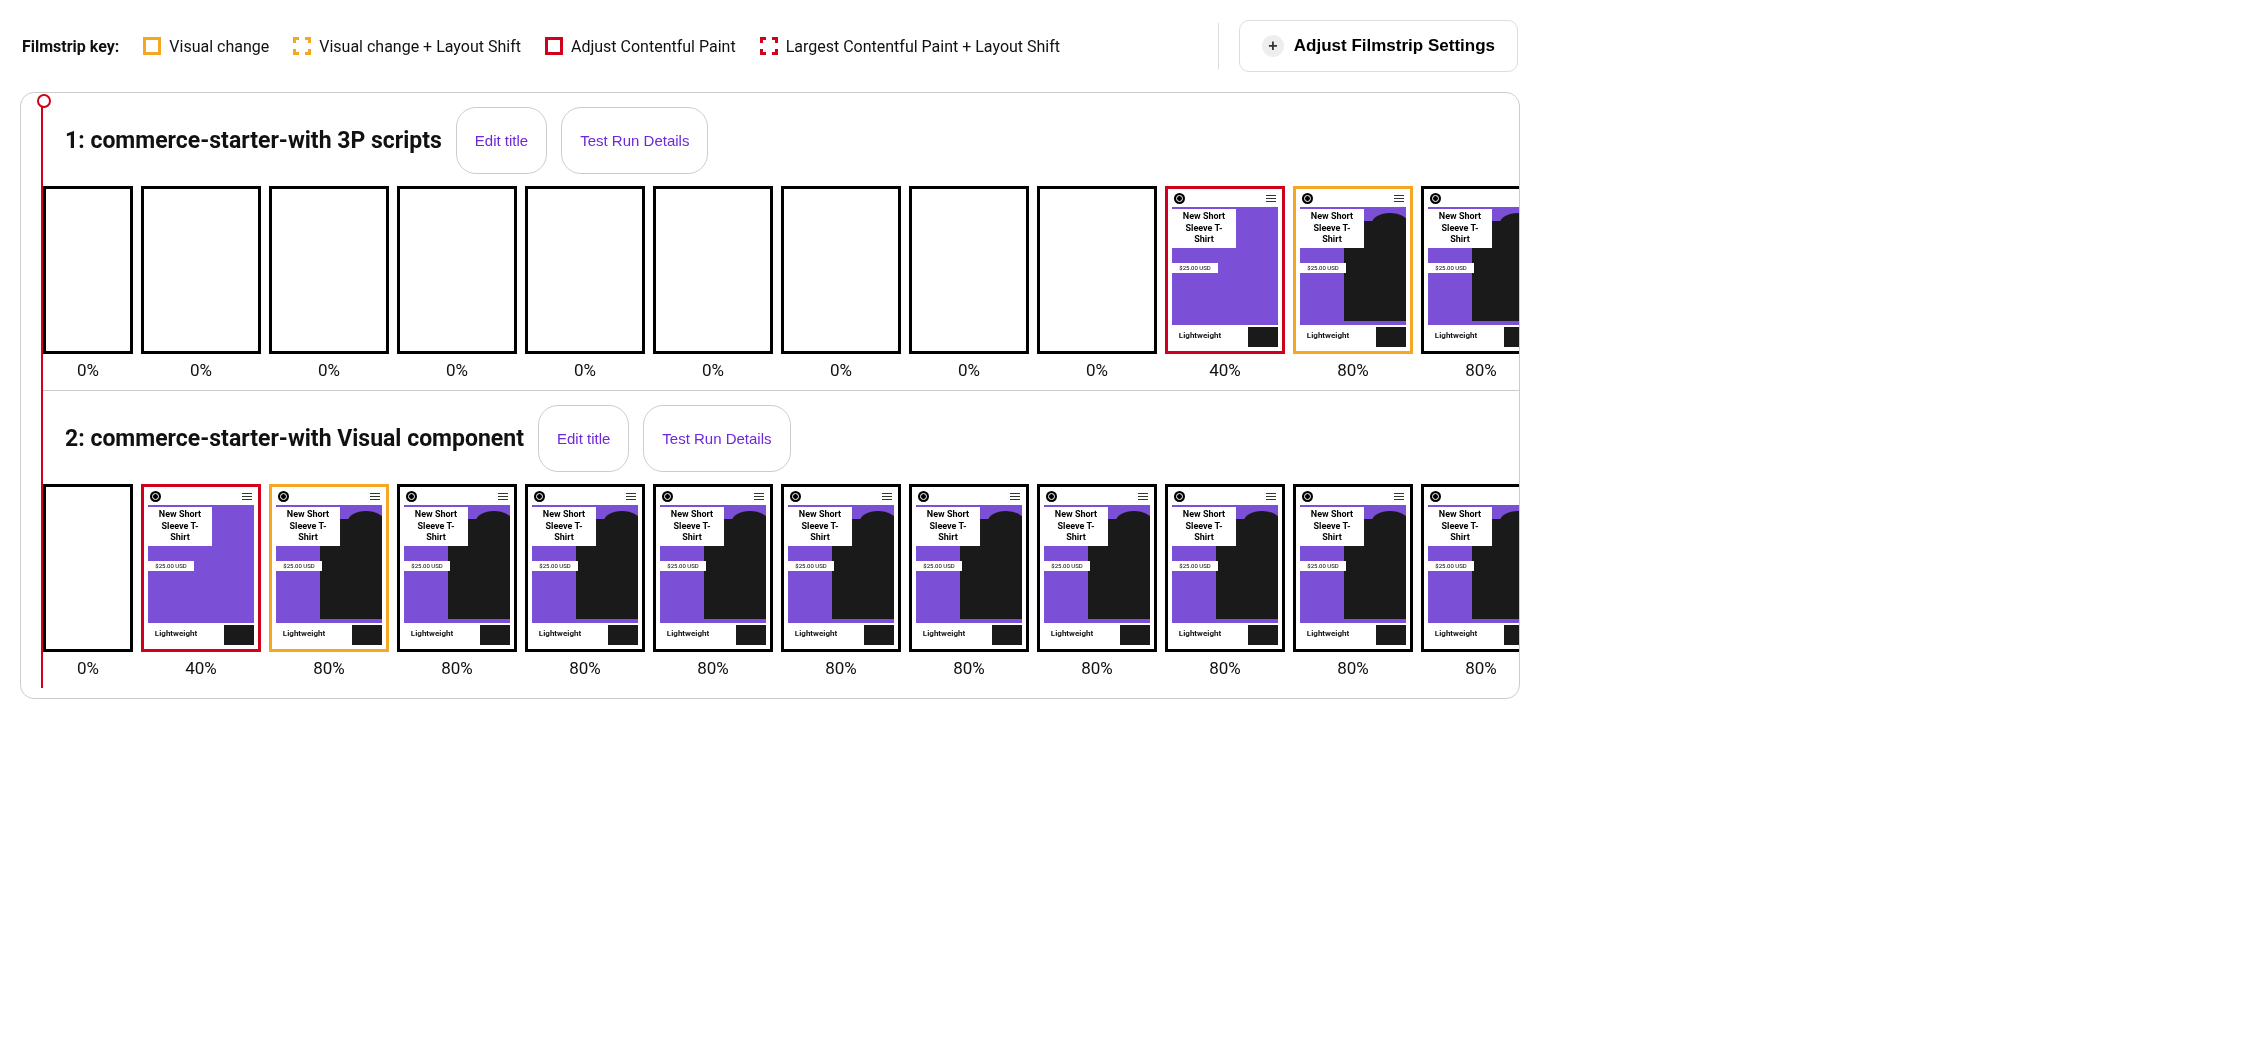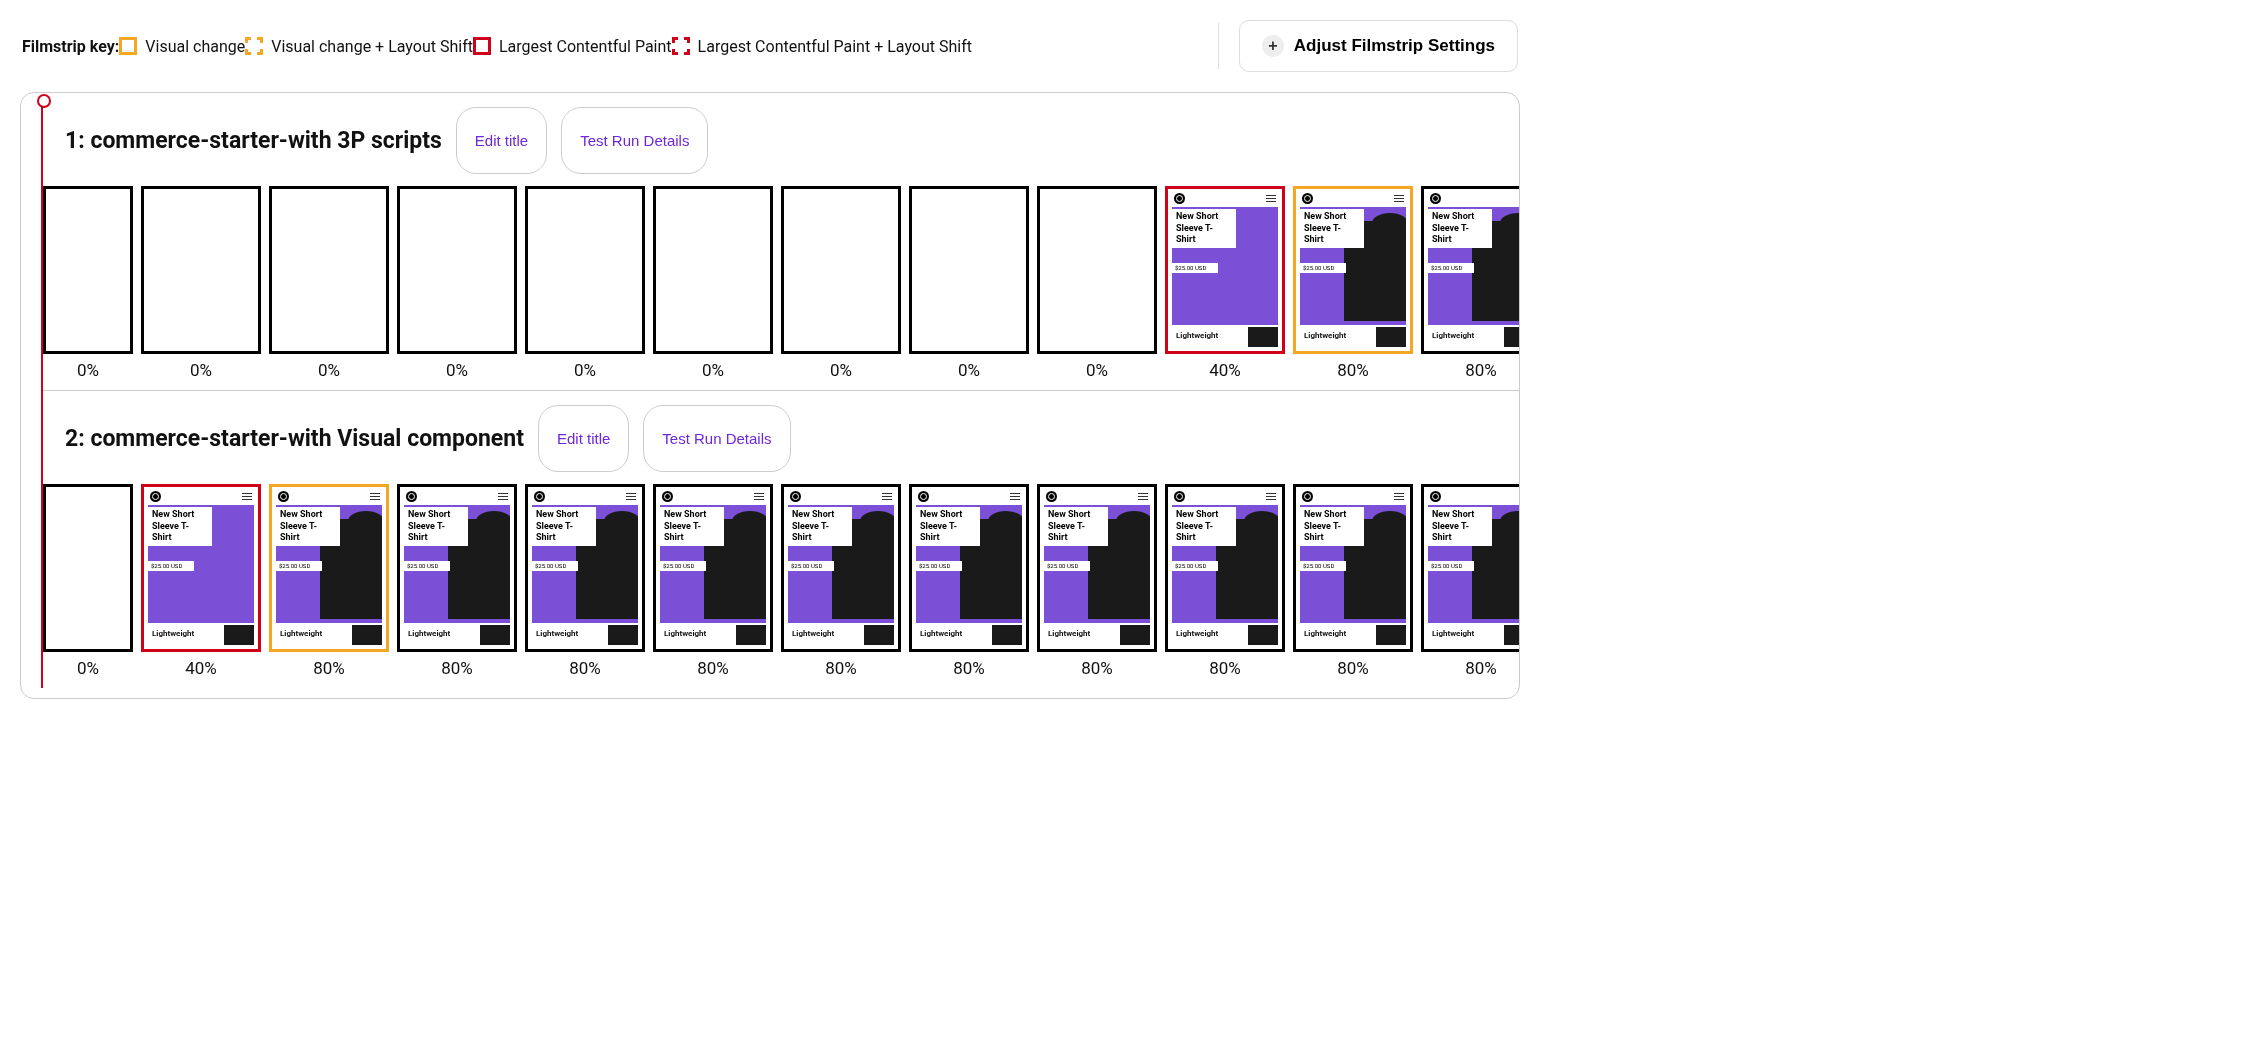--- a/index.html
+++ b/index.html
@@ -13,20 +13,21 @@
   .top-bar {
     display: flex;
     align-items: center;
     justify-content: space-between;
     margin-bottom: 20px;
     padding: 0 2px;
   }
   .legend-group {
     display: flex;
     align-items: center;
+    gap: 24px;
     font-size: 16px;
   }
   .legend-label { font-weight: 700; }
   .legend-item {
     display: flex;
     align-items: center;
     gap: 8px;
     text-align: center;
   }
   .swatch {
@@ -133,20 +134,21 @@
     display: flex;
     gap: 8px;
     padding: 0 10px 0 0;
   }
   .frame-col {
     width: 120px;
     flex-shrink: 0;
     display: flex;
     flex-direction: column;
     align-items: center;
+    text-align: center;
   }
   .thumb {
     width: 120px;
     height: 168px;
     border: 3px solid #000;
     background: #fff;
     position: relative;
     overflow: hidden;
   }
   .thumb.border-red { border-color: #d0021b; }
@@ -253,21 +255,21 @@
     <span class="legend-item">
       <span class="swatch orange-solid"></span>
       <span>Visual change</span>
     </span>
     <span class="legend-item">
       <span class="swatch orange-dashed"></span>
       <span>Visual change + Layout Shift</span>
     </span>
     <span class="legend-item">
       <span class="swatch red-solid"></span>
-      <span>Largest Contentful Paint</span>
+      <span>Adjust Contentful Paint</span>
     </span>
     <span class="legend-item">
       <span class="swatch red-dashed"></span>
       <span>Largest Contentful Paint + Layout Shift</span>
     </span>
   </div>
   <div class="right-controls">
     <div class="vdiv"></div>
     <button class="adjust-btn">
       <span class="plus-icon">+</span>

